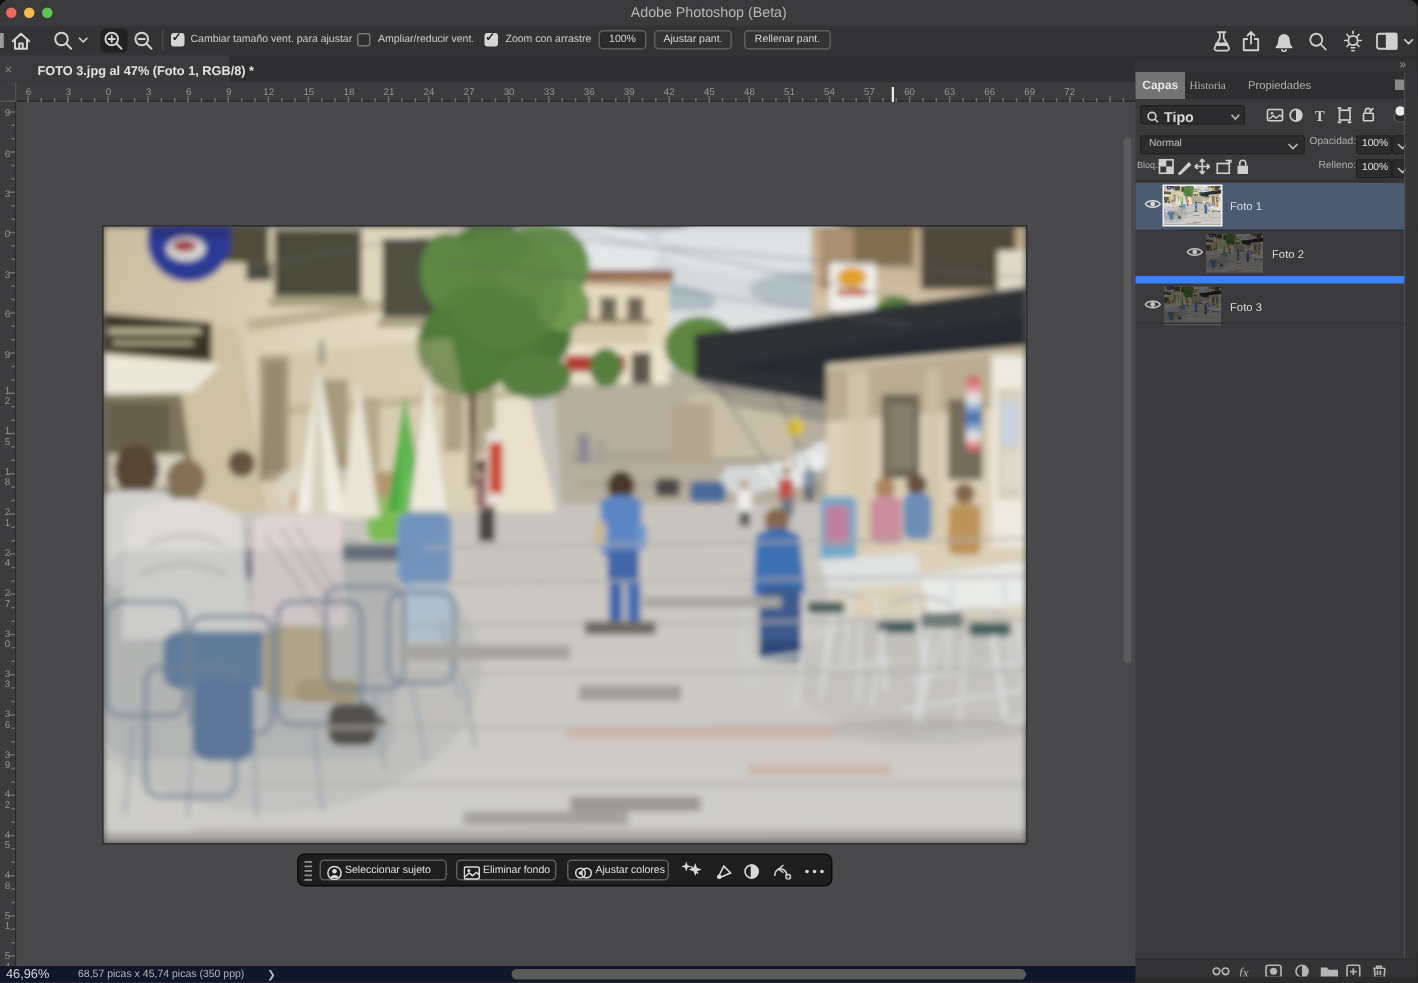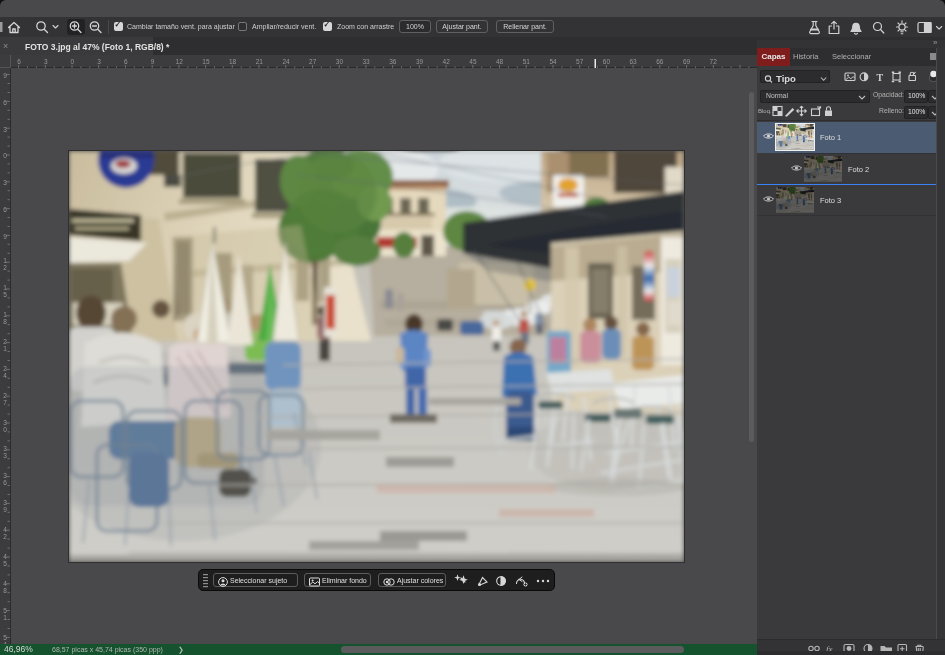--- a/index.html
+++ b/index.html
@@ -43,32 +43,32 @@
 
   
   #taskbar { position:absolute; left:198px; top:569px; width:357px; height:22px;
     background:#1e1e1e; border-radius:5px; border:1px solid #0a0a0a; }
   #taskbar .tbtn { position:absolute; top:3px; height:14px; border:1px solid #5c5c5c; border-radius:3px;
     color:#e0e0e0; font-size:7px; line-height:13px; white-space:nowrap; }
 
   
   #rpanel { position:absolute; left:757px; top:40px; width:188px; height:615px; background:#3a3a3c; }
   #ptabs { position:absolute; left:0; top:5px; width:188px; height:18px; background:#2e2e30; }
-  #ptab-active { position:absolute; left:0; top:0; width:33px; height:18px; background:#7f1d1d;
+  #ptab-active { position:absolute; left:0; top:0; width:33px; height:18px; background:#737373;
     color:#e6e6e6; font-size:8px; font-weight:bold; text-align:center; line-height:17px;}
   .ptab { position:absolute; top:0; height:18px; color:#b0b0b0; font-size:7.5px; line-height:17px; }
   .ctrl { background:#2c2c2e; border:1px solid #222; border-radius:2px; position:absolute; }
   .small { font-size:6.8px; color:#c4c4c4; white-space:nowrap; }
   .layer-row { position:absolute; left:0; width:180px; height:31px; }
   .thumb { position:absolute; left:19px; top:2px; width:38px; height:26px; }
   .lname { position:absolute; left:63px; top:11px; font-size:7.5px; color:#dedede; }
   .eye { position:absolute; left:6px; top:10px; }
 
   
-  #statusbar { position:absolute; left:0; top:644px; width:757px; height:11px; background:#14532d; }
+  #statusbar { position:absolute; left:0; top:644px; width:757px; height:11px; background:#0f172a; }
   #statusbar .z { position:absolute; left:4px; top:0px; font-size:8.5px; color:#d8d8d8; }
   #statusbar .d { position:absolute; left:52px; top:1.5px; font-size:7px; color:#b5b5b5; }
   #hscroll { position:absolute; left:341px; top:2px; width:343px; height:7px; background:#5b5b5d; border-radius:3.5px; }
 </style>
 </head>
 <body>
 <div id="app">
 
   <svg width="0" height="0" style="position:absolute">
     <defs>
@@ -326,20 +326,26 @@
 <g stroke="#5a6470" stroke-width="1.1" fill="none" opacity=".6">
               <path d="M228 24 Q380 40 538 66 M252 4 Q430 18 615 34 M300 0 Q420 24 533 48 M100 28 Q180 10 252 2"></path>
             </g>
 <rect x="0" y="404" width="615" height="7" fill="#5f5c54" opacity=".35"></rect>
 <rect x="0" y="0" width="615" height="411" fill="none" stroke="#6a6a66" stroke-width="1.5" opacity=".5"></rect>
 </g>
 </g>
     </defs>
   </svg>
 
+  <div id="titlebar">
+    <div class="tl" style="left:4px;  background:#ed6a5e;"></div>
+    <div class="tl" style="left:16px; background:#f5bd4f;"></div>
+    <div class="tl" style="left:28px; background:#61c454;"></div>
+    <div class="title">Adobe Photoshop (Beta)</div>
+  </div>
 
   <div id="optbar">
     <svg class="abs" style="left:0;top:0" width="470" height="20" viewBox="0 0 470 20">
         <rect x="0" y="5" width="2.5" height="10" fill="#9a9a9a"></rect>
       <g stroke="#d4d4d4" stroke-width="1.3" fill="none" stroke-linejoin="round" stroke-linecap="round">
 
         <path d="M8.5 10.5 L14 5.5 L19.5 10.5 M10 9.5 V15.5 H18 V9.5 M12.8 15.5 V12 h2.4 v3.5"></path>
 
         <circle cx="41" cy="9" r="4.2"></circle>
           <path d="M44.2 12.2 L47.5 15.5"></path>
@@ -528,22 +534,22 @@
       </g>
     </svg>
   </div>
 
   <div id="rpanel">
     <div style="position:absolute;left:0;top:0;width:188px;height:8px;background:#333335">
       <span style="position:absolute;left:176px;top:-2px;color:#9a9a9a;font-size:8px;">»</span>
     </div>
     <div id="ptabs" style="top:8px">
       <div id="ptab-active">Capas</div>
-      <span class="ptab" style="left:36px;">Historia</span>
-      <span class="ptab" style="left:75px;">Seleccionar</span>
+      <span class="ptab" style="left:36px;font-family:Liberation Serif, serif;">Historia</span>
+      <span class="ptab" style="left:75px;">Propiedades</span>
       <span style="position:absolute;left:173px;top:5px;width:7px;height:7px;background:#8a8a8a;"></span>
     </div>
 
     <div class="ctrl" style="left:3px;top:30px;width:70px;height:13px;font-weight:bold;">
       <svg width="70" height="12" viewBox="0 0 70 12">
         <circle cx="7" cy="5.5" r="2.6" fill="none" stroke="#cfcfcf" stroke-width="1.1"></circle>
         <path d="M9 7.5 L11 9.5" stroke="#cfcfcf" stroke-width="1.1"></path>
         <text x="15" y="9" font-size="9.5" fill="#dadada" font-family="Liberation Sans, sans-serif">Tipo</text>
         <path d="M60 4.5 l2.6 2.8 2.6-2.8" fill="none" stroke="#bbb" stroke-width="1.1"></path>
       </svg>
@@ -623,21 +629,21 @@
           <path d="M.5 4 C2.5 1.2 8.5 1.2 10.5 4 C8.5 6.8 2.5 6.8 .5 4 z" fill="none" stroke="#c2c2c2" stroke-width="1"></path>
           <circle cx="5.5" cy="4" r="1.6" fill="#c2c2c2"></circle>
         </svg>
       <div class="thumb" style="filter:brightness(.45) saturate(1.05);">
         <svg width="38" height="26" viewBox="0 0 615 411" preserveAspectRatio="none">
             <use href="#photoart"></use>
           </svg>
       </div>
       <span class="lname">Foto 2</span>
     </div>
-    <div class="layer-row" style="top:144px;border-top:1px solid #3b82f6;">
+    <div class="layer-row" style="top:144px;border-top:5px solid #3b82f6;">
       <svg class="eye" width="11" height="8" viewBox="0 0 11 8">
           <path d="M.5 4 C2.5 1.2 8.5 1.2 10.5 4 C8.5 6.8 2.5 6.8 .5 4 z" fill="none" stroke="#c2c2c2" stroke-width="1"></path>
           <circle cx="5.5" cy="4" r="1.6" fill="#c2c2c2"></circle>
         </svg>
       <div class="thumb" style="filter:brightness(.45) saturate(1.05);">
         <svg width="38" height="26" viewBox="0 0 615 411" preserveAspectRatio="none">
             <use href="#photoart"></use>
           </svg>
       </div>
       <span class="lname">Foto 3</span>

